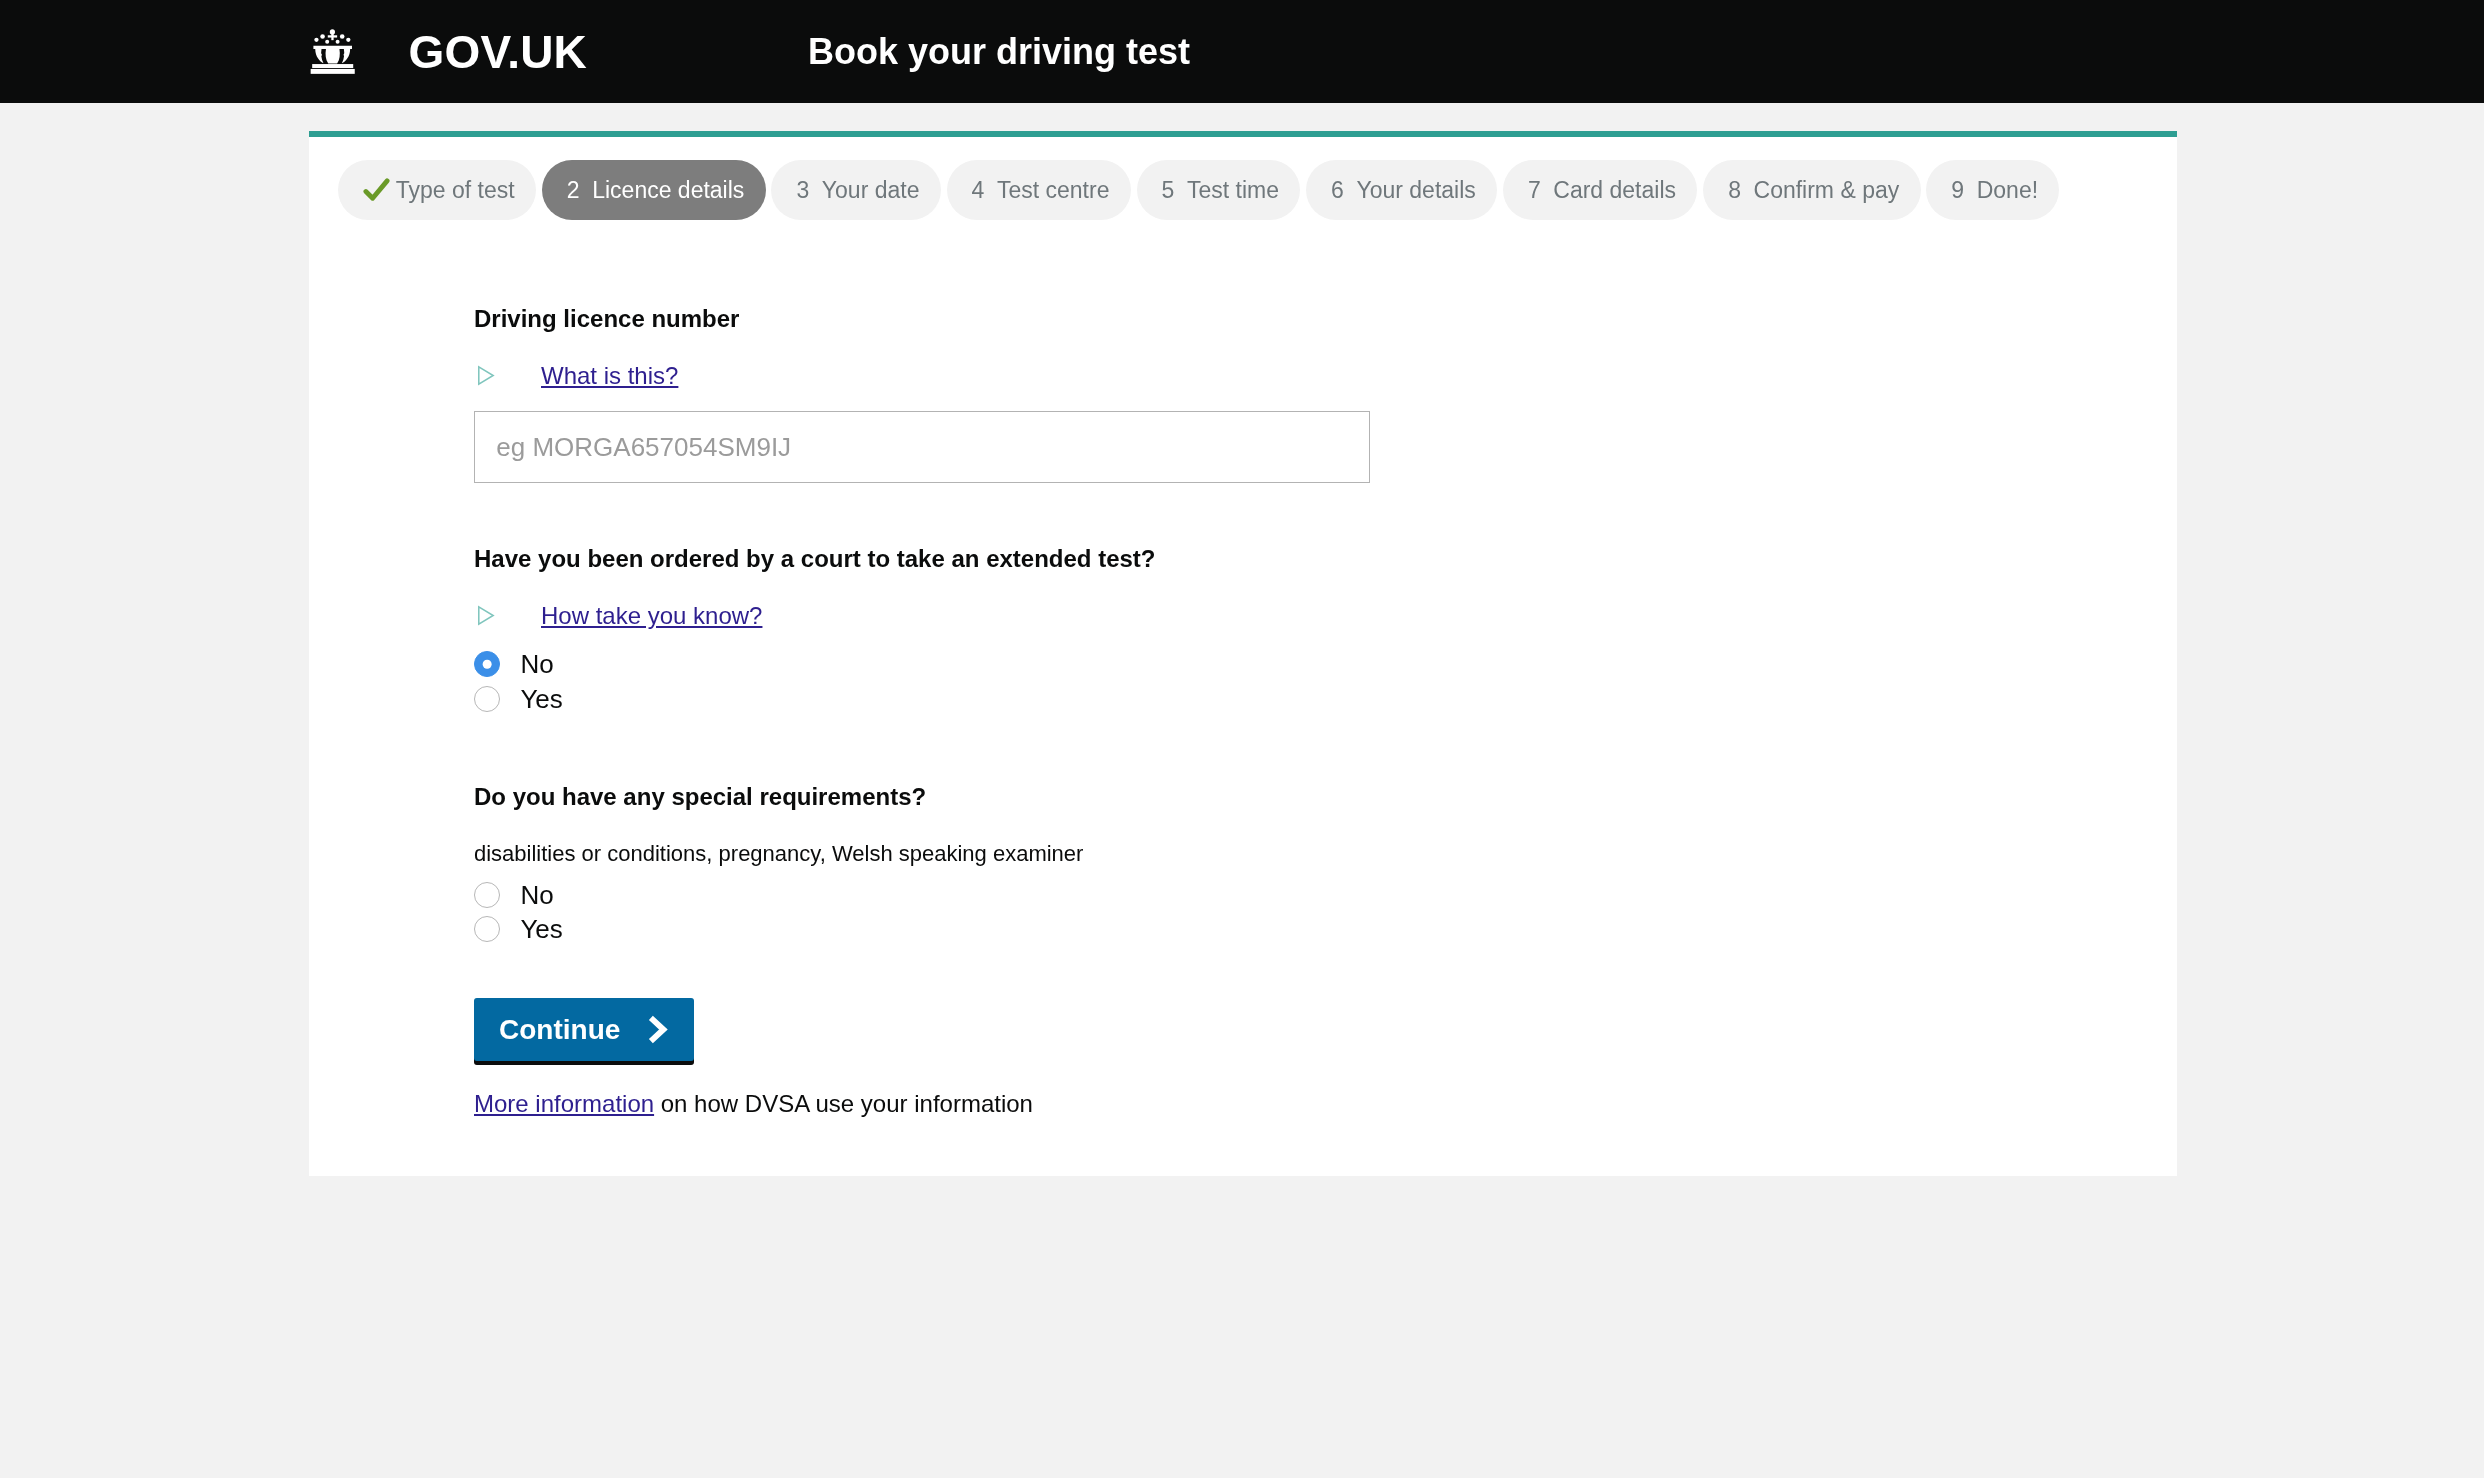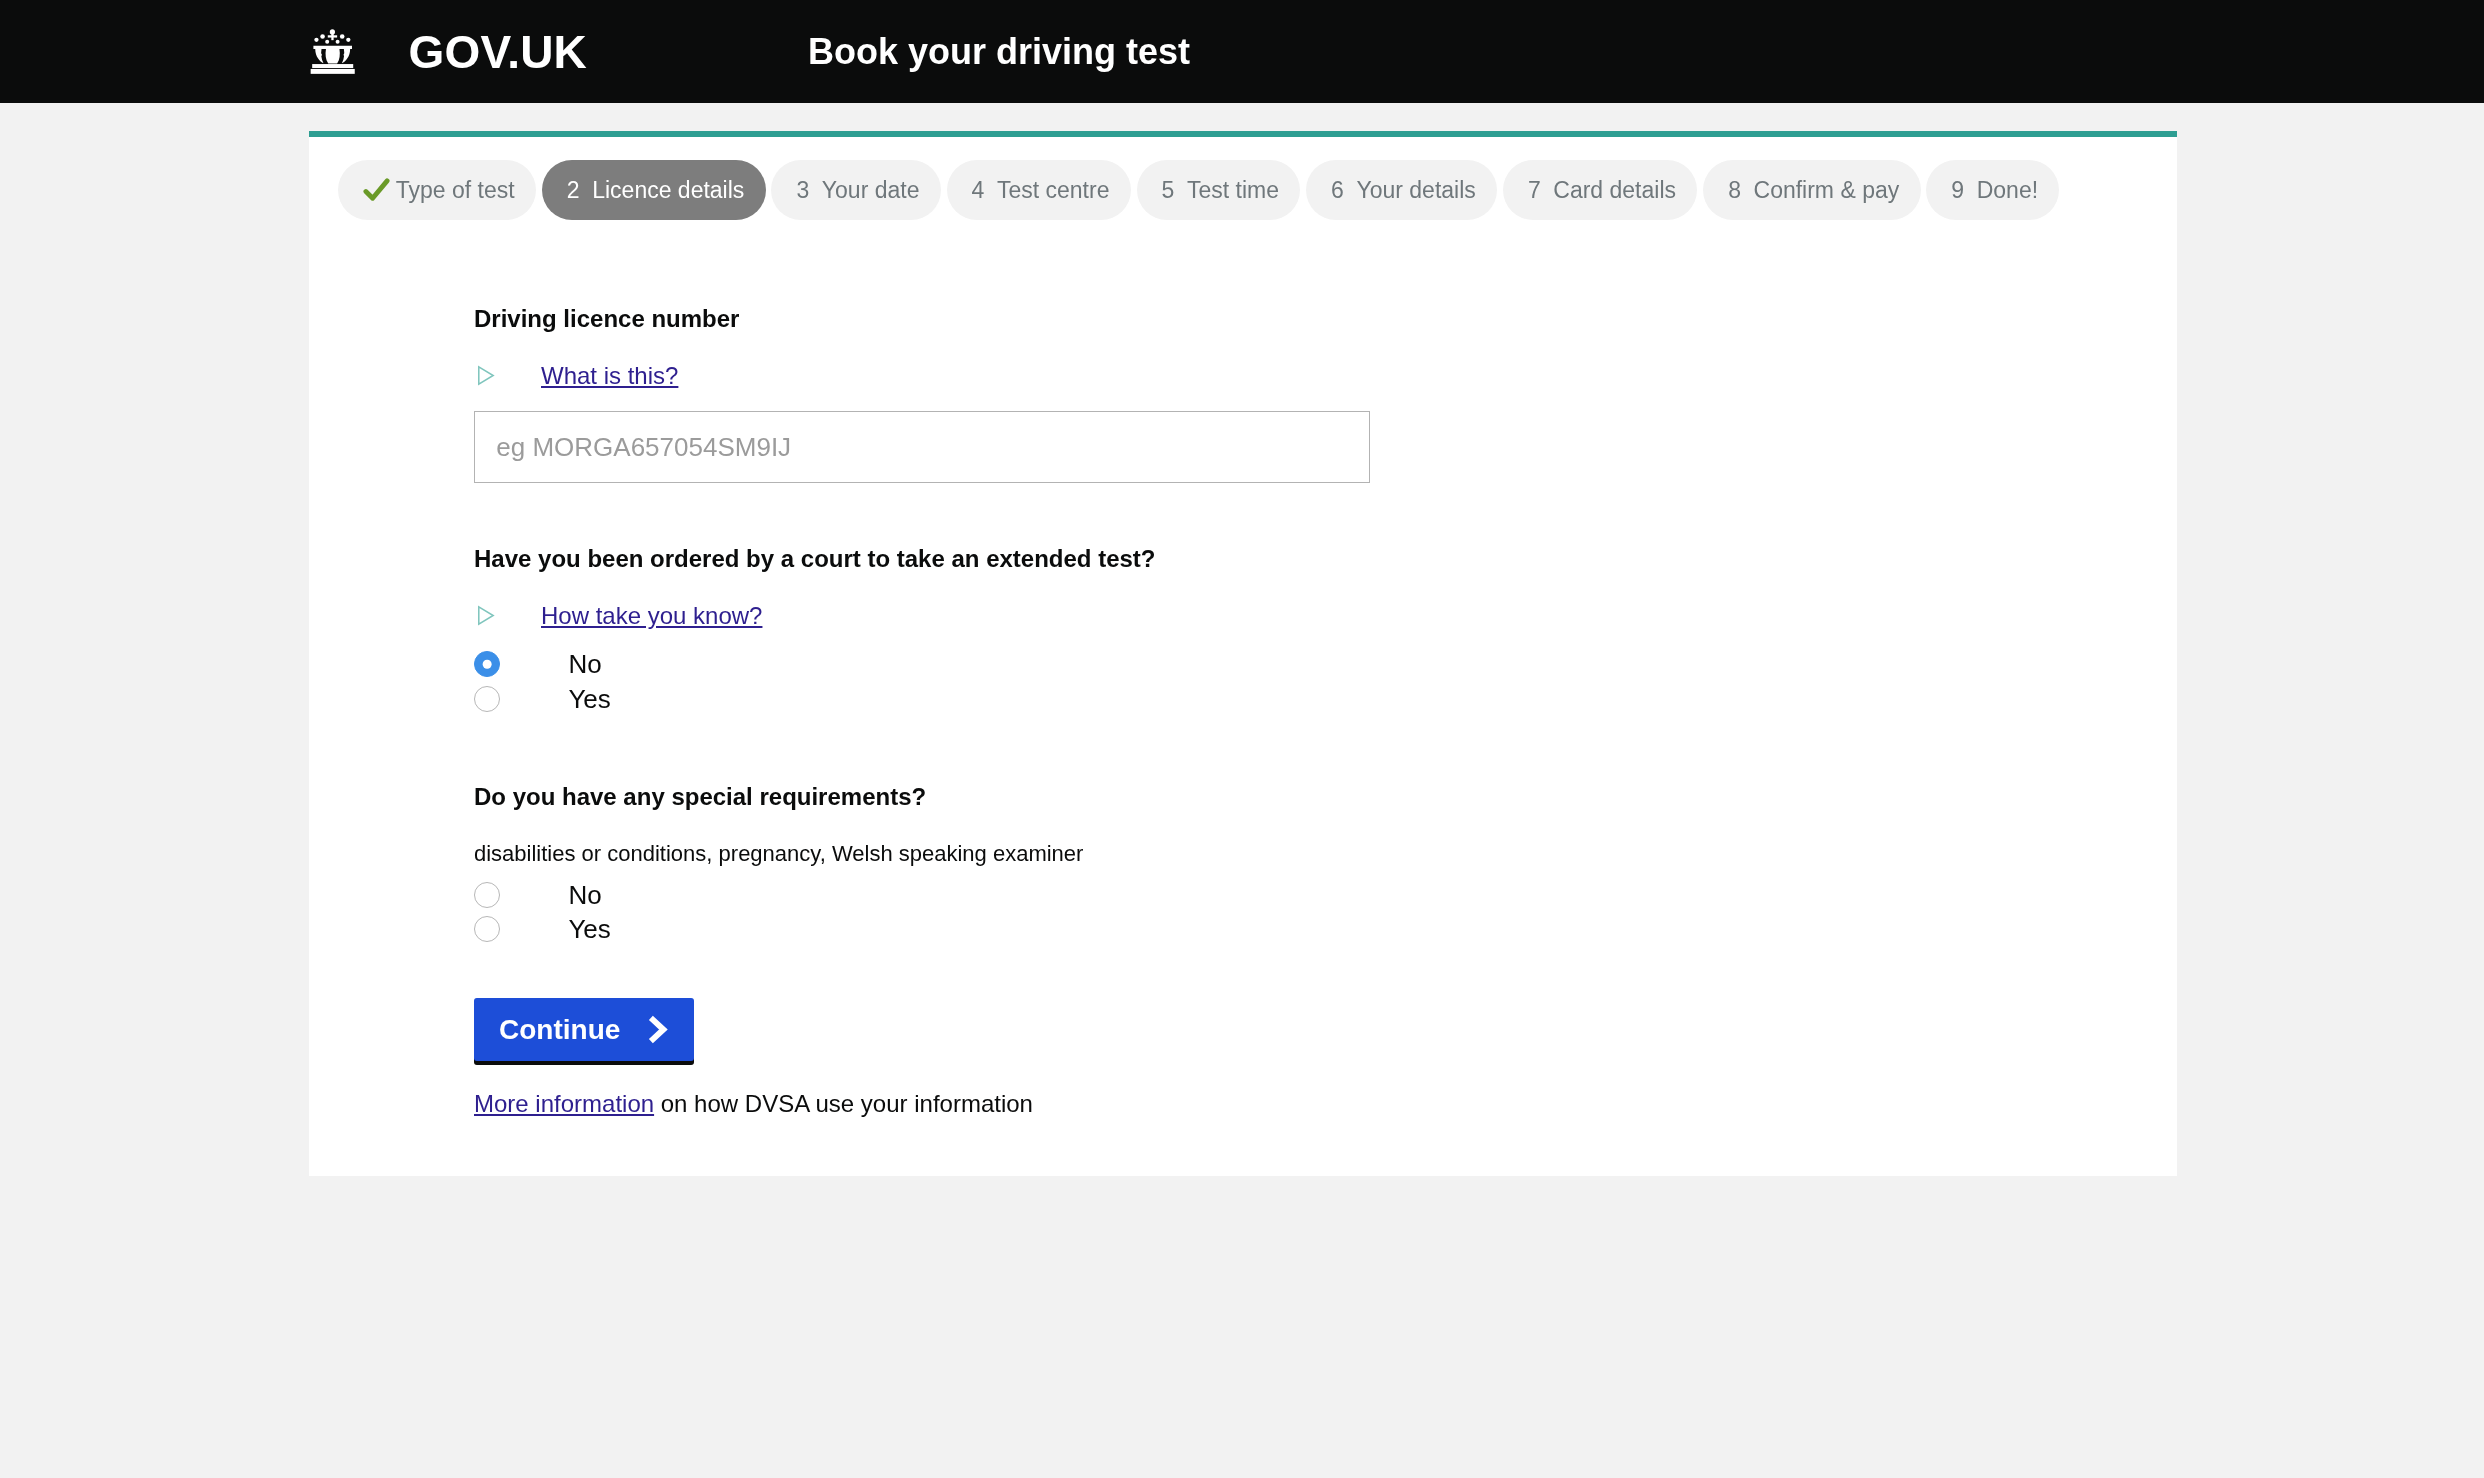--- a/index.html
+++ b/index.html
@@ -162,21 +162,20 @@
     color: #0b0c0c;
     margin: 0 0 11.6px 0;
     line-height: 1.4;
   }
 
   .radio-row {
     display: flex;
     align-items: center;
     margin-bottom: 8.7px;
     cursor: pointer;
-    gap: 48px;
   }
   .radio-dot {
     width: 26px;
     height: 26px;
     border-radius: 50%;
     border: 1px solid #b7b7b7;
     background: #ffffff;
     margin-right: 20.4px;
     flex: 0 0 auto;
     position: relative;
@@ -200,21 +199,21 @@
     font-size: 26px;
     color: #0b0c0c;
     line-height: 1;
   }
 
   
   .continue-wrap { margin-top: 56px; }
   .btn-continue {
     display: inline-flex;
     align-items: center;
-    background: #1d4ed8;
+    background: #0369a1;
     border: none;
     box-shadow: 0 3.9px 0 #0b0c0c;
     color: #ffffff;
     font-family: "Liberation Sans", sans-serif;
     font-size: 28px;
     font-weight: bold;
     padding: 15.5px 25px 15.5px 25px;
     border-radius: 2.9px;
     cursor: default;
   }

